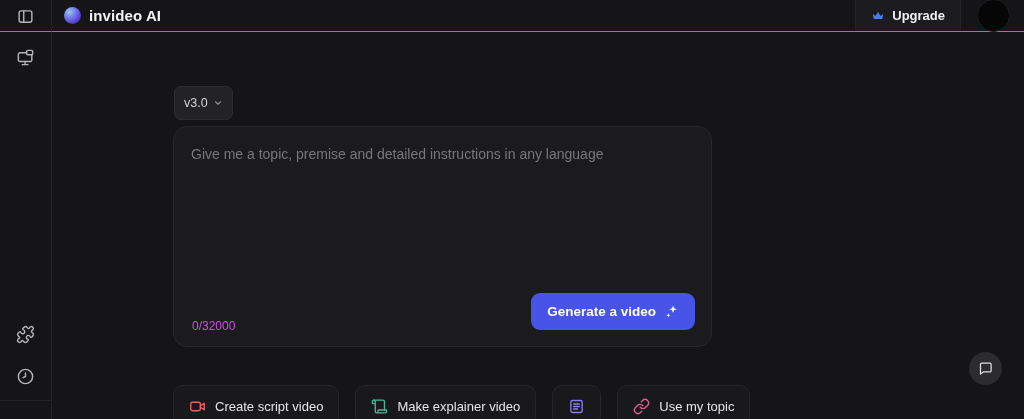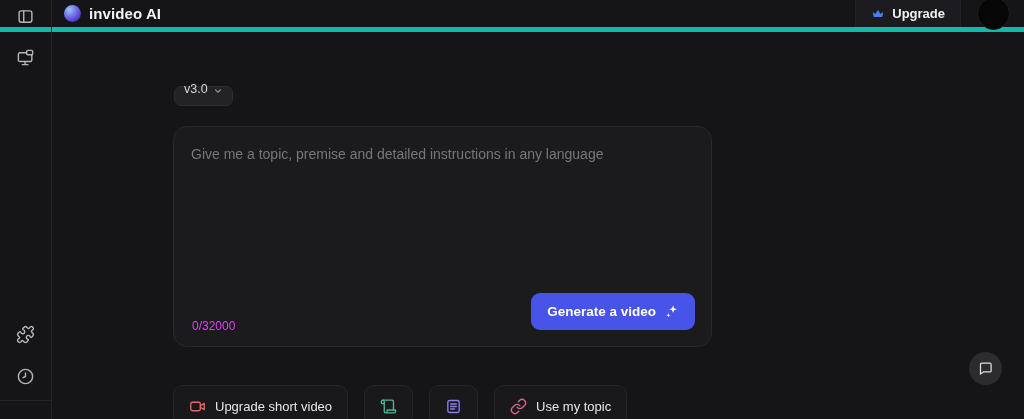--- a/index.html
+++ b/index.html
@@ -27,21 +27,21 @@
     display:flex; align-items:center; justify-content:center;
     color:#b4b4b9; border-radius:6px;
   }
   .sidebar-spacer { flex:1; }
   .sidebar-divider { width:52px; border-top:1px solid #242428; margin-top:9px; }
   .sidebar-bottom-pad { height:18px; }
 
   
   .header {
     position:absolute; left:0; right:0; top:0; height:32px;
-    border-bottom:5px solid #14b8a6;
+    border-bottom:1px solid #14b8a6;
     display:flex; align-items:center;
     padding-left:64px;
     z-index:2;
   }
   .logo-orb {
     width:17px; height:17px; border-radius:50%; margin-right:8px;
     background:radial-gradient(circle at 32% 28%, #9cc3f7 0%, #6f74e8 40%, #5a3fd0 68%, #2e2070 100%);
   }
   .brand { font-size:15px; font-weight:700; color:#f3f3f5; letter-spacing:.1px; }
   .header-right { margin-left:auto; display:flex; align-items:center; height:100%; }
@@ -53,23 +53,23 @@
   }
   .avatar {
     width:33px; height:33px; border-radius:50%;
     background:#060607; border:1px solid #1e1e22;
     margin:0 14px 0 16px;
   }
 
   
   .version-btn {
     position:absolute; left:174px; top:86px; height:18px;
-    padding:9px 9px; border-radius:7px;
+    padding:16px 9px; border-radius:7px;
     background:#232327; border:1px solid #2d2d32;
-    display:flex; align-items:flex-end; gap:5px;
+    display:flex; align-items:center; gap:5px;
     color:#d6d6d9; font-size:12.5px; font-weight:500;
     z-index:1;
   }
   .version-btn .chev { color:#8e8e94; }
   .composer {
     position:absolute; left:173px; top:126px; width:539px; height:221px;
     background:#1b1b1e; border:1px solid #28282c; border-radius:14px;
     z-index:1;
   }
   .prompt-input {
@@ -204,30 +204,31 @@
 
 <nav class="quick-actions">
 
   <button class="qa-btn">
     <span class="qa-icon" style="color: rgb(221, 106, 96);">
       <svg width="17" height="17" viewBox="0 0 24 24" fill="none" stroke="currentColor" stroke-width="1.9" stroke-linecap="round" stroke-linejoin="round">
         <rect x="2.5" y="6" width="13.5" height="12" rx="2.5"></rect>
         <path d="M16 11l5.5-3.5v9L16 13"></path>
       </svg>
     </span>
-    <span>Upgrade short video</span>
+    <span>Create script video</span>
   </button>
 
   <button class="qa-btn">
     <span class="qa-icon" style="color: rgb(79, 181, 147);">
       <svg width="17" height="17" viewBox="0 0 24 24" fill="none" stroke="currentColor" stroke-width="1.9" stroke-linecap="round" stroke-linejoin="round">
         <path d="M19 17V5a2 2 0 0 0-2-2H4"></path>
         <path d="M8 21h12a2 2 0 0 0 2-2v-1a1 1 0 0 0-1-1H11a1 1 0 0 0-1 1v1a2 2 0 1 1-4 0V5a2 2 0 1 0-4 0v2a1 1 0 0 0 1 1h3"></path>
       </svg>
     </span>
+    <span>Make explainer video</span>
   </button>
 
   <button class="qa-btn">
     <span class="qa-icon" style="color: rgb(139, 126, 240);">
       <svg width="17" height="17" viewBox="0 0 24 24" fill="none" stroke="currentColor" stroke-width="1.9" stroke-linecap="round" stroke-linejoin="round">
         <rect x="4" y="3.5" width="16" height="17" rx="2.5"></rect>
         <path d="M8 8.5h8M8 12h8M8 15.5h5.5"></path>
       </svg>
     </span>
   </button>

